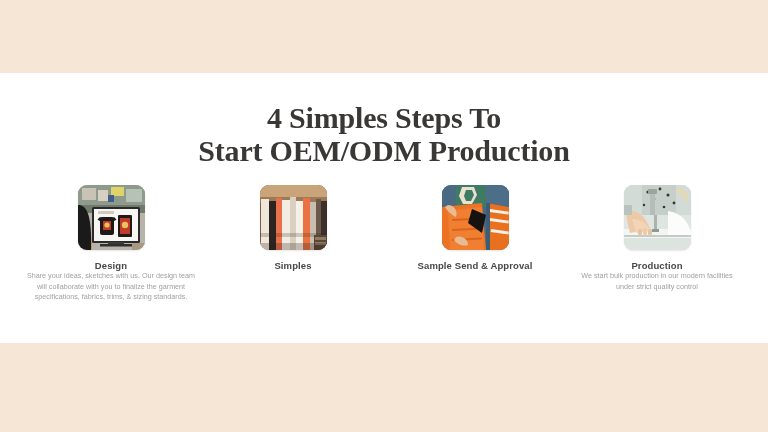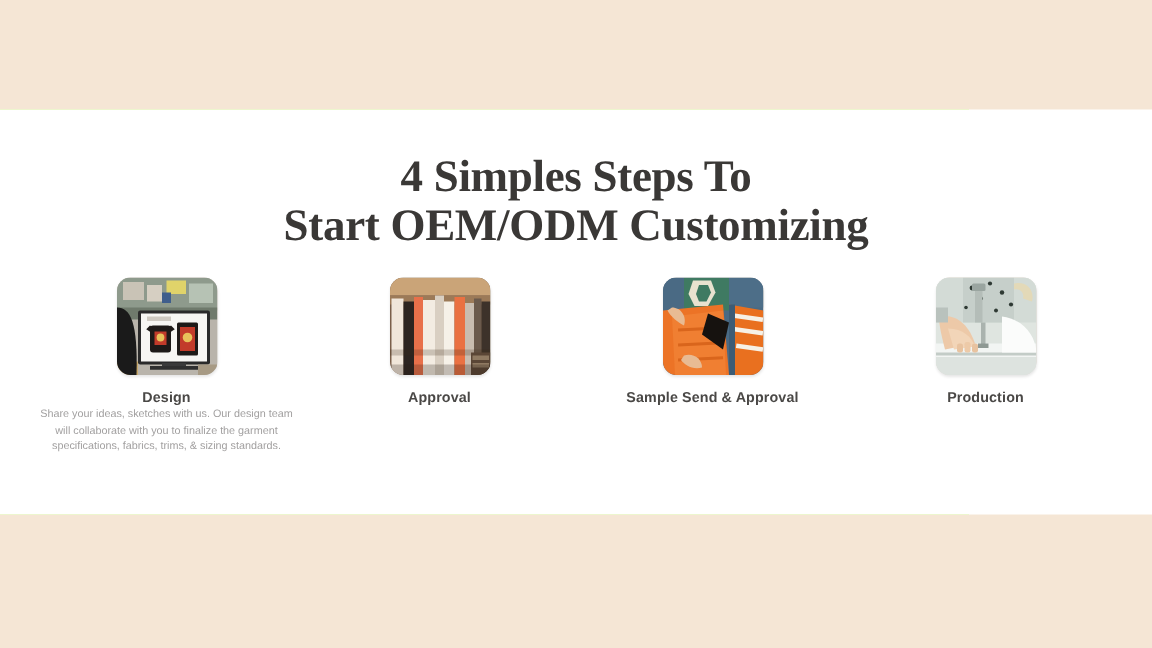--- a/index.html
+++ b/index.html
@@ -10,21 +10,21 @@
     width: 768px;
     height: 432px;
     overflow: hidden;
     background: #f5e6d5;
     font-family: "Liberation Sans", sans-serif;
   }
   .page {
     position: relative;
     width: 646px;
     height: 432px;
-    background: #bef264;
+    background: #701a75;
   }
   .band-top {
     position: absolute;
     left: 0; top: 0;
     width: 768px;
     height: 73px;
     background: #f5e6d5;
   }
   .band-bottom {
     position: absolute;
@@ -104,21 +104,21 @@
 
 <div class="page">
 
   <div class="band-top"></div>
   <div class="band-bottom"></div>
 
   <div class="content">
 
     <div class="heading">
       <span class="heading-line">4 Simples Steps To</span>
-      <span class="heading-line">Start OEM/ODM Customizing</span>
+      <span class="heading-line">Start OEM/ODM Production</span>
     </div>
 
     <div class="cards">
 
       <div class="card">
         <div class="thumb">
           <svg width="67" height="65" viewBox="0 0 67 65">
             <rect x="0" y="0" width="67" height="65" fill="#b9b4ab"></rect>
             <rect x="0" y="0" width="67" height="22" fill="#8e9a8c"></rect>
             <rect x="4" y="3" width="14" height="12" fill="#c9c3b6"></rect>
@@ -165,21 +165,21 @@
             <rect x="50" y="17" width="6" height="48" fill="#c9bdb0"></rect>
             <rect x="56" y="14" width="5" height="51" fill="#6b5a4c"></rect>
             <rect x="61" y="16" width="6" height="49" fill="#3d322a"></rect>
             <rect x="0" y="48" width="67" height="4" fill="rgba(60,40,25,0.22)"></rect>
             <rect x="54" y="50" width="13" height="15" fill="#5a4636"></rect>
             <rect x="55" y="52" width="11" height="3" fill="#8f7a62"></rect>
             <rect x="55" y="57" width="11" height="3" fill="#8f7a62"></rect>
             <rect x="0" y="58" width="67" height="7" fill="rgba(40,28,18,0.25)"></rect>
           </svg>
         </div>
-        <div class="card-title">Approval</div>
+        <div class="card-title">Simples</div>
       </div>
 
       <div class="card">
         <div class="thumb">
           <svg width="67" height="65" viewBox="0 0 67 65">
             <rect x="0" y="0" width="67" height="65" fill="#4a6a84"></rect>
             <rect x="14" y="0" width="30" height="22" fill="#3f7a62"></rect>
             <path d="M20 2 l12 0 l3 8 l-5 9 l-9 0 l-4 -8 z" fill="#e8e2cf"></path>
             <path d="M24 5 l6 0 l2 5 l-3 6 l-5 0 l-2 -5 z" fill="#3f7a62"></path>
             <rect x="44" y="0" width="23" height="20" fill="#4d6e88"></rect>
@@ -226,17 +226,18 @@
             <path d="M8 34 C 18 34, 24 40, 26 46 L12 48 Z" fill="#f2d5b8"></path>
             <rect x="14" y="44" width="4" height="6" rx="1.5" fill="#e8c3a0"></rect>
             <rect x="19" y="43" width="4" height="7" rx="1.5" fill="#edcaa8"></rect>
             <rect x="24" y="44" width="4" height="6" rx="1.5" fill="#e8c3a0"></rect>
             <rect x="30" y="30" width="3" height="16" fill="#aab3ae"></rect>
             <rect x="28" y="44" width="7" height="3" fill="#8e9993"></rect>
             <rect x="0" y="20" width="8" height="10" fill="#b9c2bd"></rect>
           </svg>
         </div>
         <div class="card-title">Production</div>
+        <div class="card-desc">We start bulk production in our modern facilities under strict quality control</div>
       </div>
 
     </div>
   </div>
 </div>
 
 </body></html>

